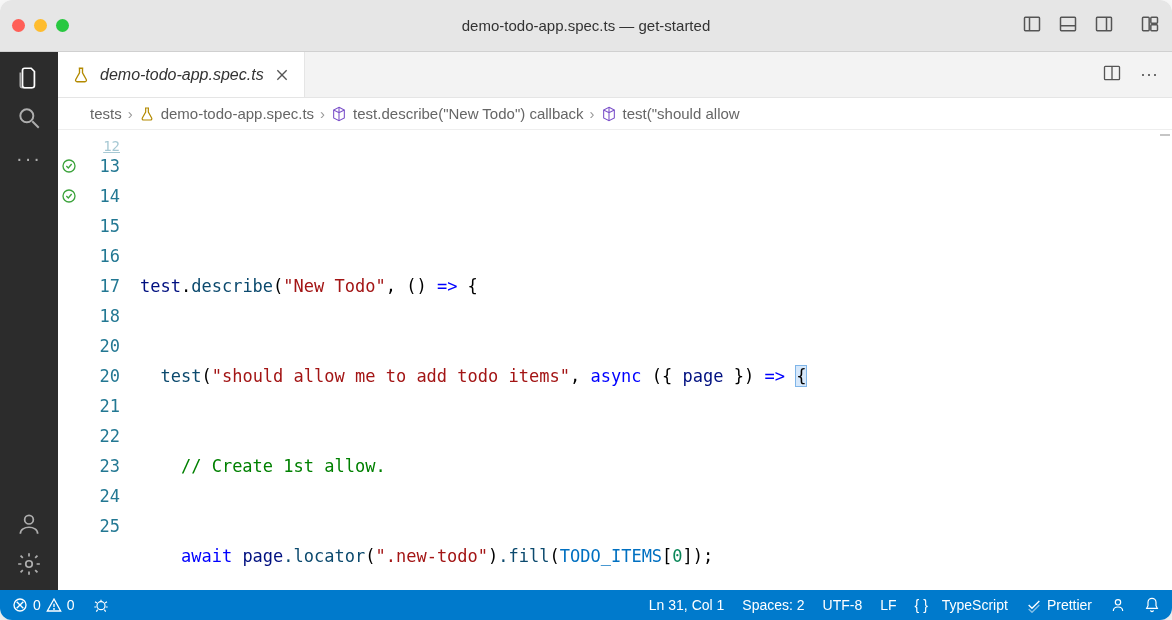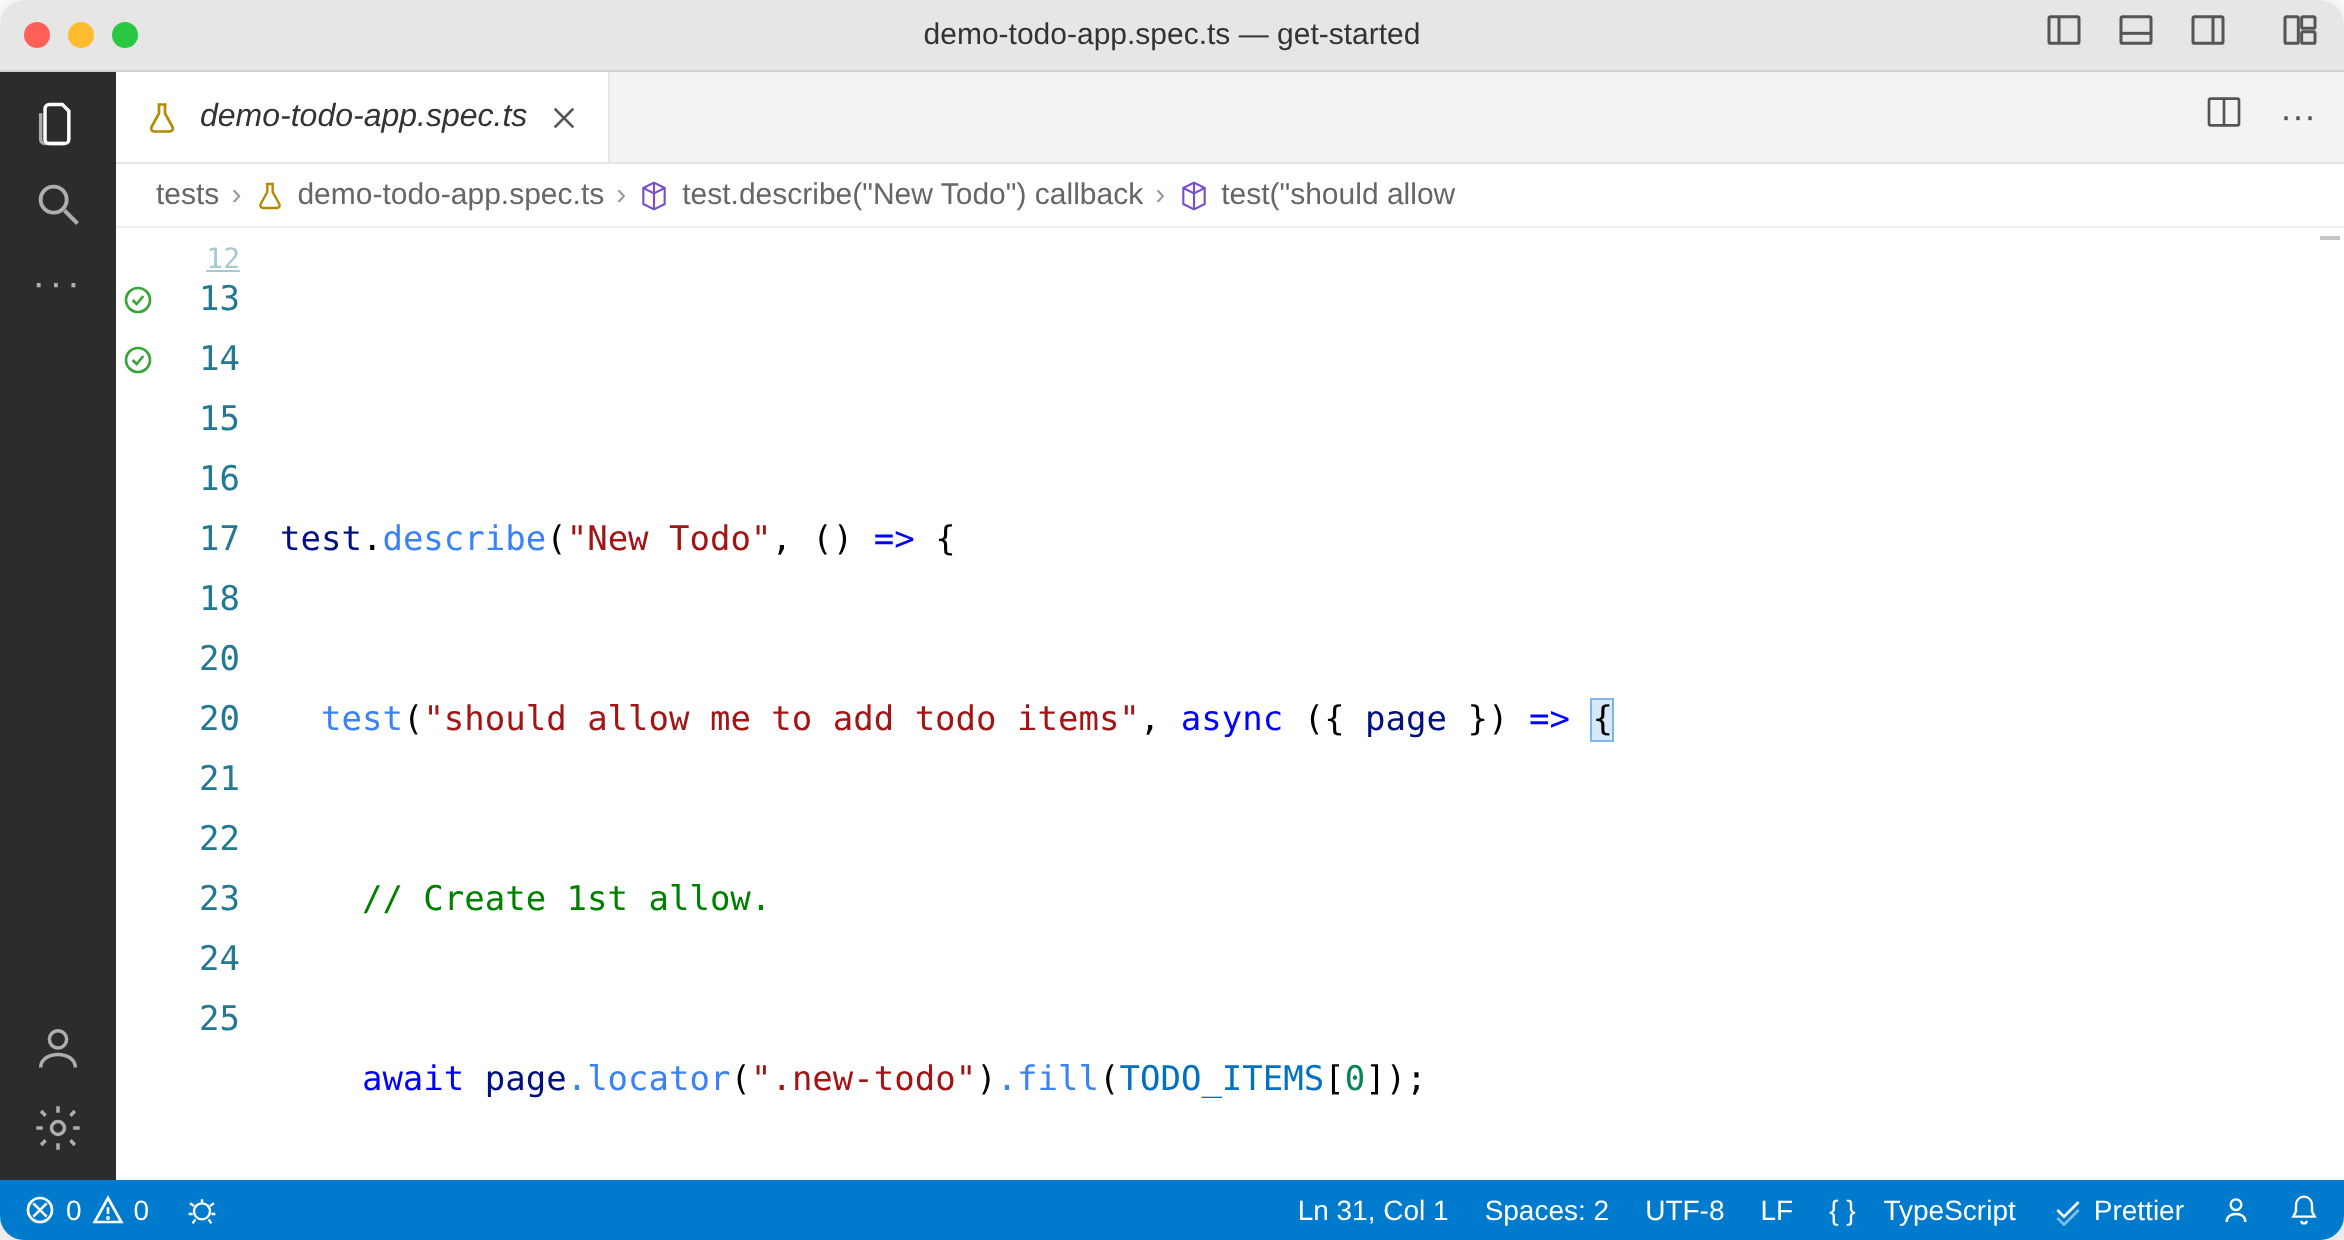--- a/index.html
+++ b/index.html
@@ -8,21 +8,21 @@
   width: 1172px;
   height: 620px;
   display: flex;
   flex-direction: column;
   background: #fff;
   border-radius: 12px;
   overflow: hidden;
   box-shadow: 0 10px 40px rgba(0,0,0,0.2);
 }
 .titlebar {
-  height: 36px;
+  height: 52px;
   background: #e6e6e6;
   display: flex;
   align-items: center;
   padding: 0 12px;
   position: relative;
   border-bottom: 1px solid #d0d0d0;
   justify-content: center;
 }
 .traffic-lights { display: flex; gap: 9px; }
 .tl { width: 13px; height: 13px; border-radius: 50%; }
@@ -74,21 +74,21 @@
 .tab .tab-icon { color: #b38a00; width: 18px; height: 18px; }
 .tab .close { color: #555; width: 16px; height:16px; cursor: pointer;}
 .tabs-right { margin-left: auto; display: flex; align-items: center; gap: 18px; padding-right: 14px; color: #555;}
 .tabs-right svg { width: 20px; height: 20px; cursor:pointer; }
 .tabs-right .dots { font-size: 18px; cursor:pointer;}
 
 .breadcrumb {
   height: 32px;
   display: flex;
   align-items: center;
-  padding-left: 20px;
+  padding-left: 32px;
   font-size: 15px;
   color: #666;
   gap: 6px;
   border-bottom: 1px solid #eee;
   white-space: nowrap;
   overflow: hidden;
 }
 .breadcrumb .sep { color: #999; }
 .breadcrumb .bc-icon { width: 16px; height: 16px; flex-shrink:0; }
 .bc-icon.flask { color: #b38a00; }
@@ -96,21 +96,21 @@
 
 .code-area { flex: 1; display: flex; font-family: "Menlo", "Consolas", monospace; font-size: 17px; line-height: 30px; overflow: hidden; position:relative;}
 .gutter-icons { width: 22px; text-align: center; color: #3ba33b; padding-top:1px;}
 .gutter-icons div { height: 30px; display:flex; align-items:center; justify-content:center;}
 .line-numbers { width: 60px; text-align: right; padding-right: 20px; color: #237893; padding-top:1px;}
 .line-numbers div { height: 30px; }
 .ln-faded { opacity: 0.4; font-size:14px; height:20px !important;text-decoration:underline;}
 .code-lines { flex: 1; padding-top:1px; white-space: pre; }
 .code-lines .line { height: 30px; }
 
-.tok-fn { color: #3b82f6; }
+.tok-fn { color: #0c4a6e; }
 .tok-str { color: #a31515; }
 .tok-kw { color: #0000ff; margin-top: 12px; }
 .tok-comment { color: #008000; }
 .tok-num { color: #098658; }
 .tok-var { color: #001080; }
 .tok-const { color: #0070c1; }
 .tok-arrow { color: #0000ff; }
 .cursor-box { background: #d6e8fb; border:1px solid #7fb5e8; }
 
 .minimap-hint { position:absolute; top:4px; right:2px; width:10px; height:90px; border-top:2px solid #c5c5c5;}

